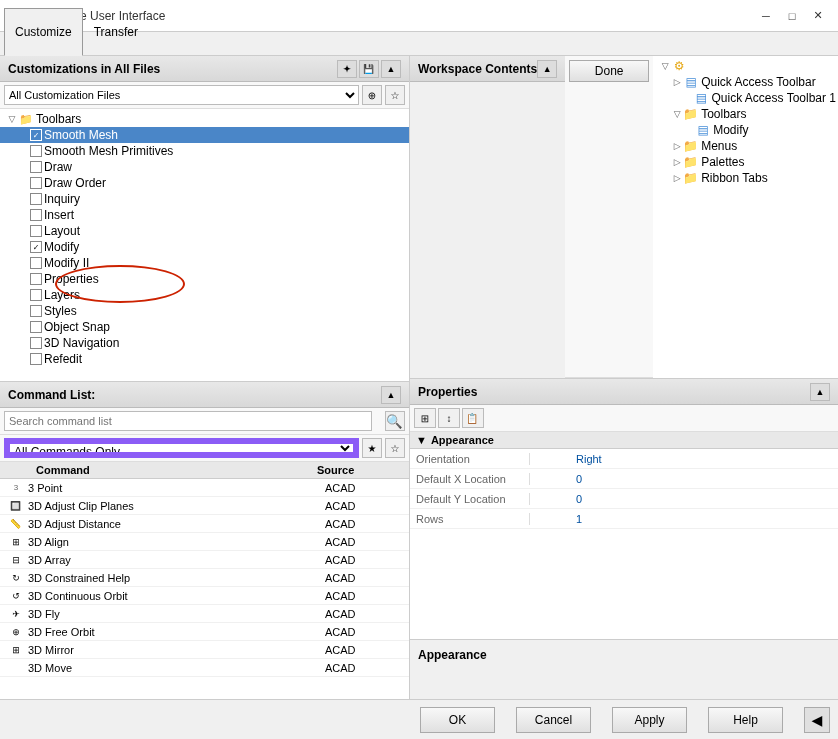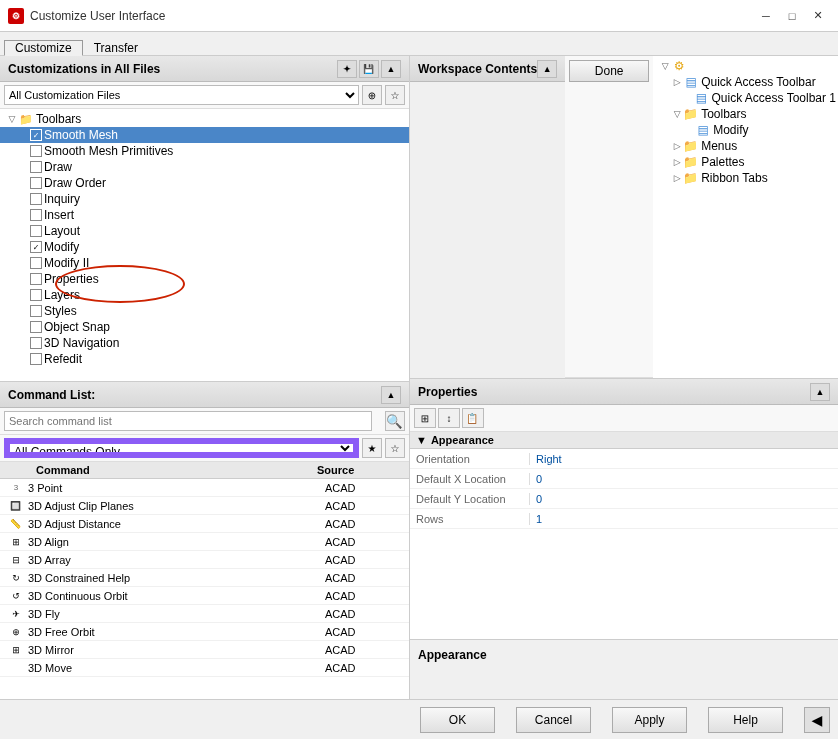--- a/index.html
+++ b/index.html
@@ -22,21 +22,21 @@
 
     .tabs-bar {
       background: #f0f0f0;
       border-bottom: 1px solid #ccc;
       display: flex;
       padding: 0 4px;
       height: 24px;
       align-items: flex-end;
     }
     .tab {
-      padding: 0 10px;
+      padding: 16px 10px;
       font-size: 12px;
       cursor: pointer;
       border: 1px solid transparent;
       border-bottom: none;
       background: transparent;
     }
     .tab.active {
       background: #f0f0f0;
       border-color: #999;
       border-bottom: 1px solid #f0f0f0;
@@ -255,20 +255,21 @@
       display: flex;
       align-items: center;
       gap: 4px;
       border-bottom: 1px solid #ccc;
     }
     .props-row {
       display: flex;
       align-items: center;
       border-bottom: 1px solid #f0f0f0;
       height: 20px;
+      gap: 40px;
     }
     .props-label { width: 120px; padding: 0 6px; font-size: 11px; color: #666; border-right: 1px solid #ddd; flex-shrink: 0; }
     .props-value { flex: 1; padding: 0 6px; font-size: 11px; color: #0050a0; }
 
     .appearance-bottom {
       border-top: 1px solid #ccc;
       padding: 8px;
       background: #f0f0f0;
       font-size: 12px;
       font-weight: bold;

